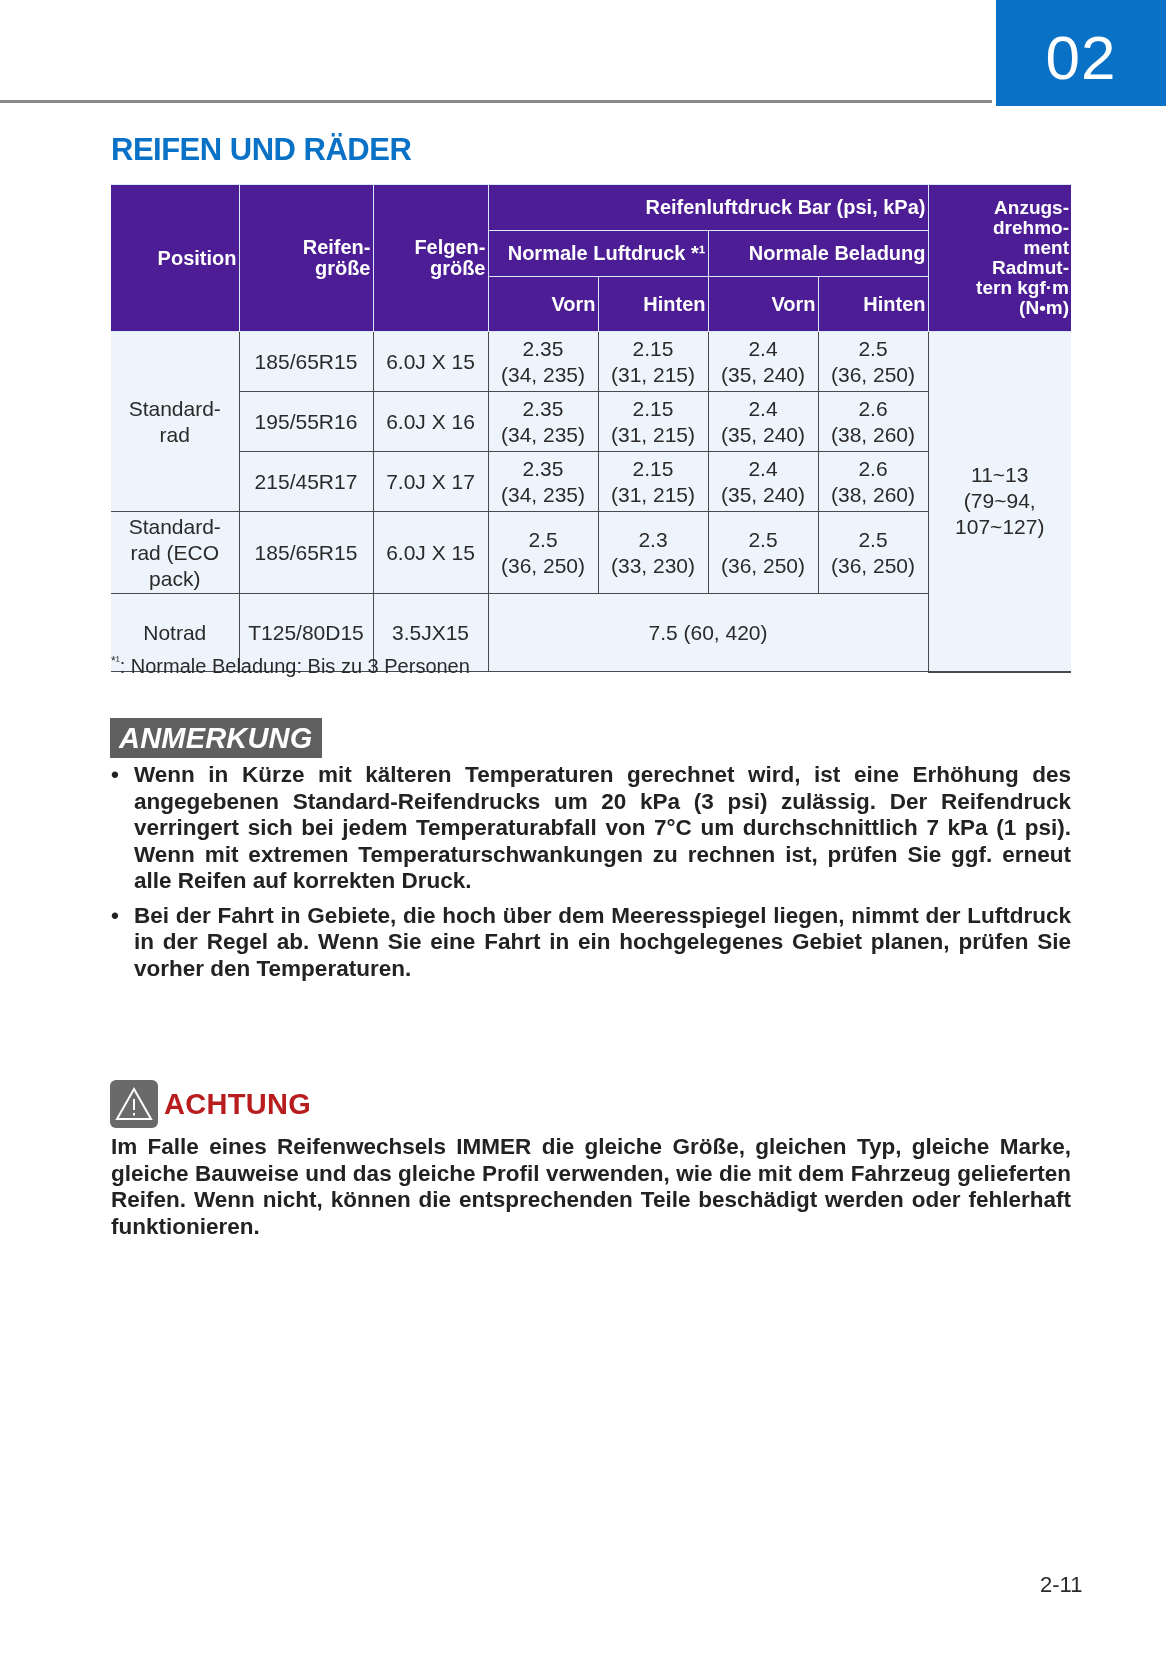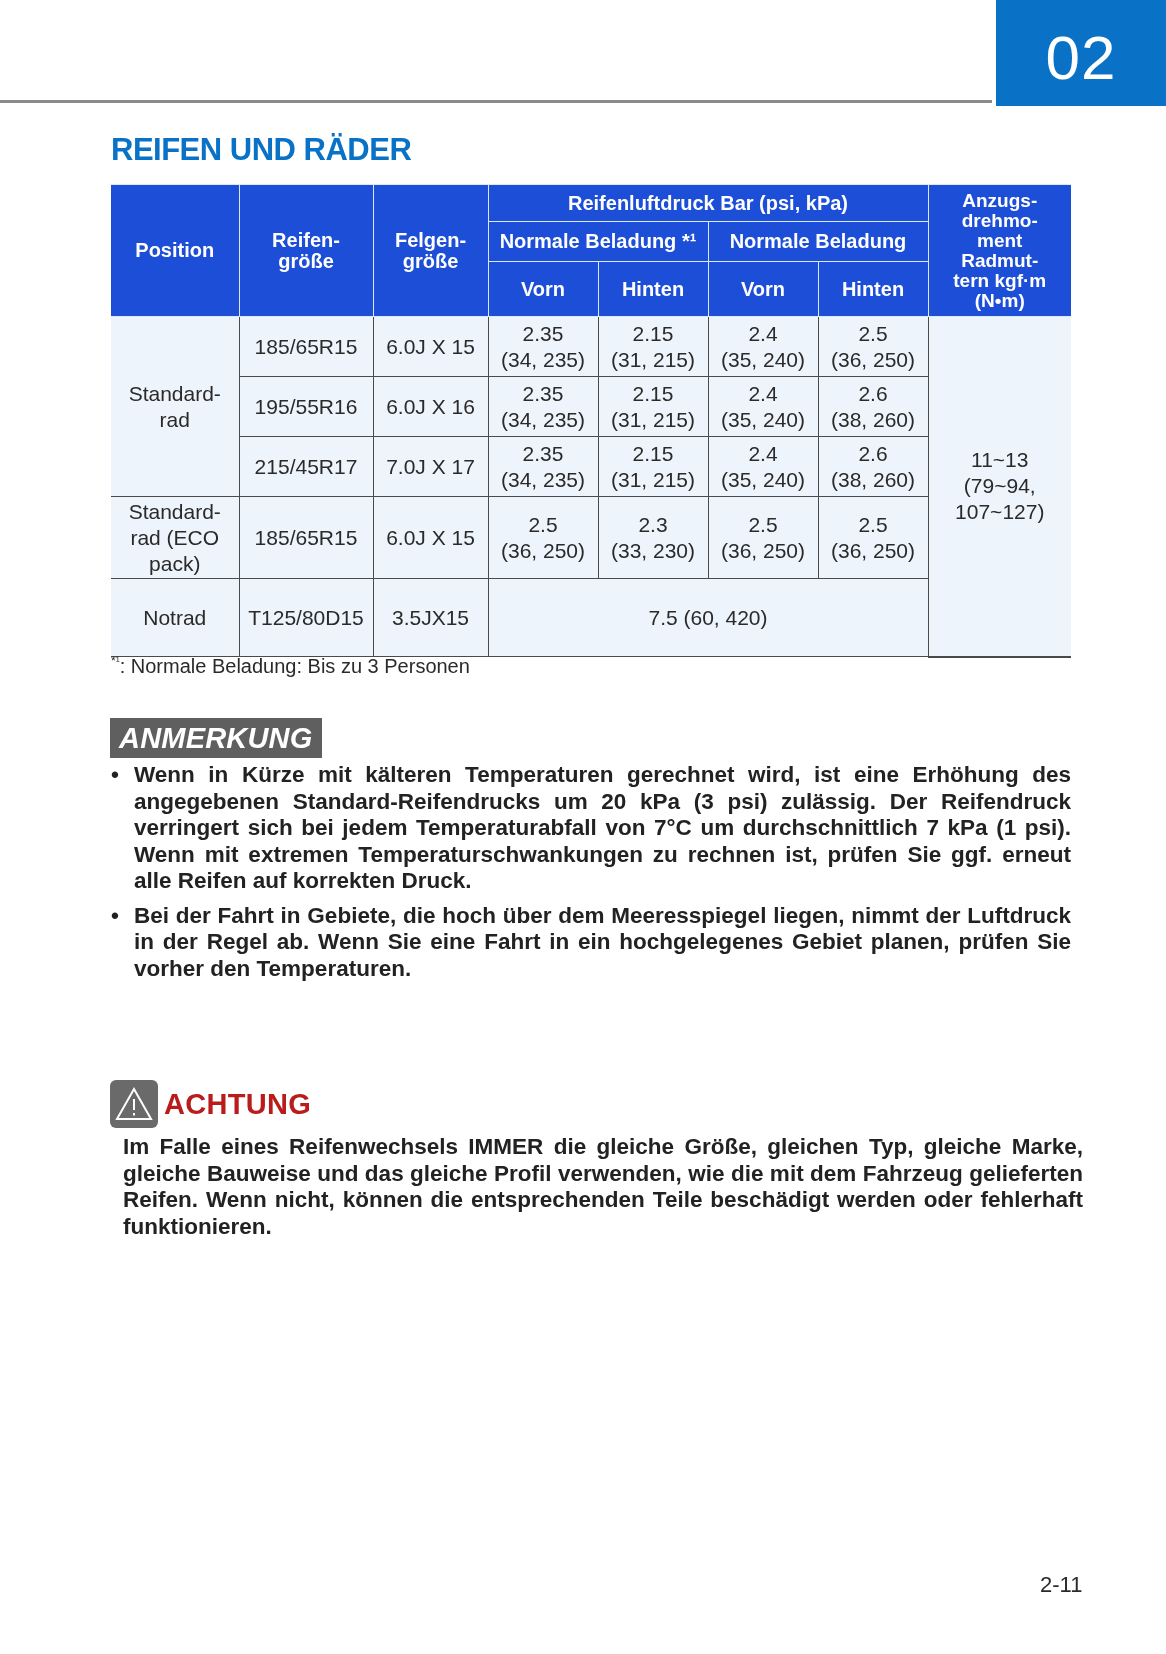--- a/index.html
+++ b/index.html
@@ -6,22 +6,22 @@
   html, body { width: 1166px; height: 1654px; background: #ffffff; }
   body { position: relative; font-family: "Liberation Sans", "DejaVu Sans", sans-serif; color: #222; overflow: hidden; }
 
   .top-rule { position: absolute; left: 0; top: 100px; width: 992px; height: 3px; background: #8a8a8a; }
   .chapter-box { position: absolute; left: 996px; top: 0; width: 170px; height: 106px; background: #0a72c6;
     color: #fff; font-size: 62px; display: flex; align-items: center; justify-content: center; padding-top: 8px; letter-spacing: 1px; }
 
   .section-title { position: absolute; left: 111px; top: 132px; font-size: 31px; font-weight: bold; color: #0a72c6; letter-spacing: -0.5px; }
 
   table.tire { position: absolute; left: 111px; top: 184px; width: 960px; border-collapse: collapse; table-layout: fixed; }
-  table.tire th { background: #1d4ed8; color: #fff; font-weight: bold; font-size: 20px; line-height: 21px;
-    border: 1.5px solid #d8e9f7; text-align: center; vertical-align: middle; padding: 4px 2px; }
+  table.tire th { background: #4c1d95; color: #fff; font-weight: bold; font-size: 20px; line-height: 21px;
+    border: 1.5px solid #d8e9f7; text-align: right; vertical-align: middle; padding: 12px 2px; }
   table.tire td { background: #eef4fb; color: #2a2a2a; font-size: 21px; line-height: 26px;
     border: 1.5px solid #4a4a4a; text-align: center; vertical-align: middle; padding: 0 2px; }
   table.tire tr td:first-child { border-left: none; }
   table.tire tr th:first-child { border-left: none; }
   table.tire td.torque { border-right: none; border-bottom: 2px solid #4a4a4a; }
   table.tire th.torque-h { border-right: none; font-size: 19px; line-height: 20px; }
   .h1 th { height: 37px; }
   .h2 th { height: 40px; }
   .h3 th { height: 55px; }
   .r1 td, .r2 td, .r3 td { height: 60px; }
@@ -36,21 +36,21 @@
     font-style: italic; font-weight: bold; padding: 2px 9px 13px 9px; height: 40px; line-height: 36px; letter-spacing: 0.2px; }
 
   .bullets { position: absolute; left: 111px; top: 762px; width: 960px; font-size: 22.5px; font-weight: bold; line-height: 26.5px; color: #222; }
   .bullet { position: relative; padding-left: 23px; text-align: justify; margin-bottom: 8px; }
   .bullet .dot { position: absolute; left: 0; top: 0; }
   .bullet p + p { margin-top: 8px; }
 
   .warn-head { position: absolute; left: 110px; top: 1080px; height: 48px; display: flex; align-items: center; }
   .warn-icon { width: 48px; height: 48px; background: #6a6a6a; border-radius: 6px; display: flex; align-items: center; justify-content: center; }
   .warn-title { margin-left: 6px; font-size: 29px; font-weight: bold; color: #b91c1c; letter-spacing: 0.3px; }
-  .warn-text { position: absolute; left: 111px; top: 1134px; width: 960px; font-size: 22.5px; font-weight: bold; line-height: 26.5px; text-align: justify; color: #222; margin-left: 12px; }
+  .warn-text { position: absolute; left: 111px; top: 1134px; width: 960px; font-size: 22.5px; font-weight: bold; line-height: 26.5px; text-align: justify; color: #222; }
 
   .page-number { position: absolute; left: 1040px; top: 1572px; font-size: 22px; color: #2a2a2a; }
 </style>
 </head>
 <body>
 
 <div class="top-rule"></div>
 <div class="chapter-box">02</div>
 
 <h1 class="section-title">REIFEN UND RÄDER</h1>
@@ -75,21 +75,21 @@
 größe</th>
     <th colspan="4">Reifenluftdruck Bar (psi, kPa)</th>
     <th rowspan="3" class="torque-h" style="white-space:pre-line">Anzugs-
 drehmo-
 ment
 Radmut-
 tern kgf·m
 (N•m)</th>
   </tr>
   <tr class="h2">
-    <th colspan="2">Normale Beladung *¹</th>
+    <th colspan="2">Normale Luftdruck *¹</th>
     <th colspan="2">Normale Beladung</th>
   </tr>
   <tr class="h3">
     <th>Vorn</th>
     <th>Hinten</th>
     <th>Vorn</th>
     <th>Hinten</th>
   </tr>
   <tr class="r1">
     <td rowspan="3" class="pos-standard" style="white-space:pre-line">Standard-

